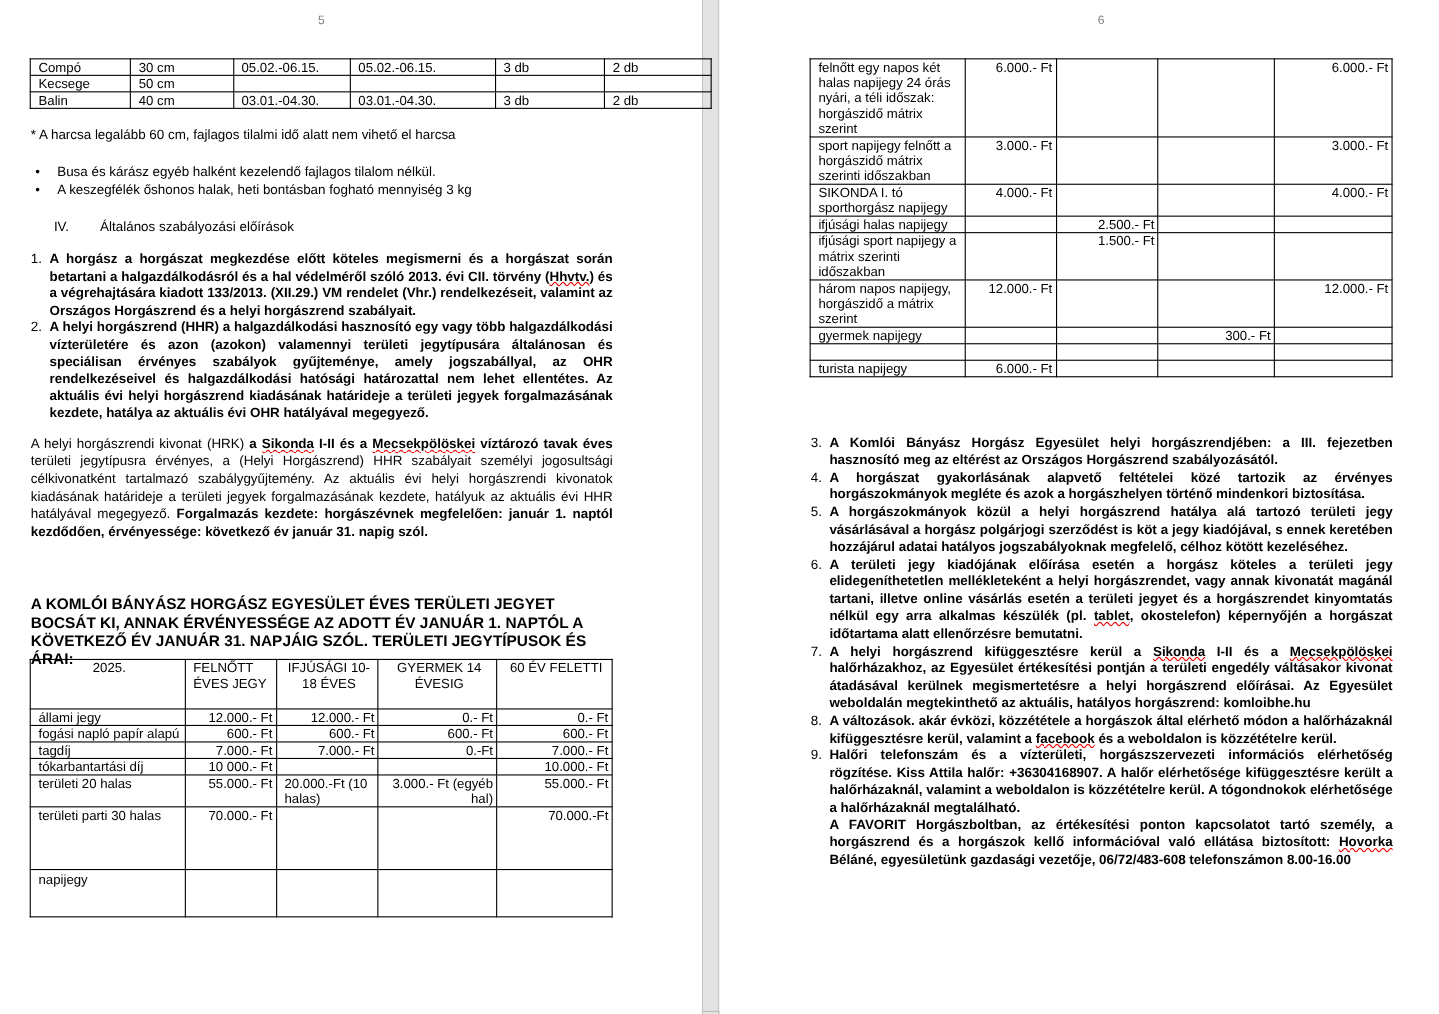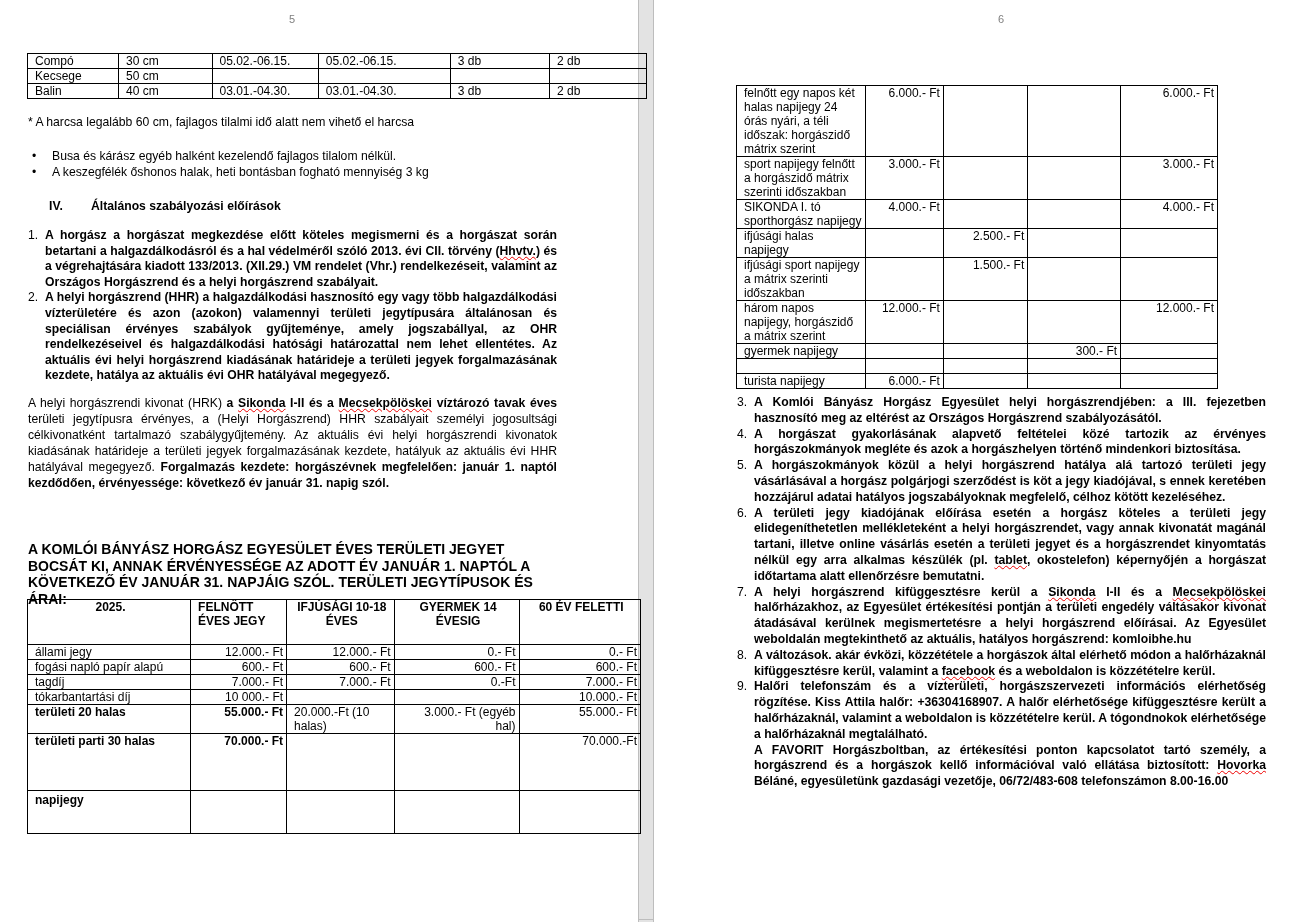--- a/index.html
+++ b/index.html
@@ -9,21 +9,21 @@
   #page-left { left:0; width:638px; }
   #page-right { left:654px; width:654px; }
   .gutter { position:absolute; left:638px; top:0; width:16px; height:922px; background:#e3e3e3;
             border-left:1px solid #bdbdbd; border-right:1px solid #bdbdbd; box-sizing:border-box; }
   .bottom-line { position:absolute; left:0; top:919px; width:1308px; height:1px; background:#bdbdbd; }
   .pnum { position:absolute; top:13px; font-size:11px; color:#808080; }
   table.grid { position:absolute; border-collapse:collapse; font-size:12px; line-height:14px; }
   table.grid td { border:1px solid #000; padding:0 4px 0 7px; vertical-align:top; }
   .r { text-align:right; padding-right:3px !important; }
   .c { text-align:center; }
-  .b { font-weight:bold; }
+  .b { font-weight:normal; }
   .abs { position:absolute; }
   .txt { font-size:12.2px; line-height:16px; }
   .just { text-align:justify; }
   .sq { text-decoration:underline wavy #e00; text-decoration-thickness:1px; }
   ol.num { position:absolute; margin:0; padding:0; list-style:none; font-size:12.2px; line-height:15.6px; font-weight:bold; }
   ol.num li { position:relative; padding-left:17px; text-align:justify; }
   ol.num li .n { position:absolute; left:0; font-weight:normal; }
   .caps { font-size:14px; line-height:16.5px; font-weight:bold; }
 </style>
 </head>
@@ -86,21 +86,21 @@
     <li><span class="n">1.</span><span>A horgász a horgászat megkezdése előtt köteles megismerni és a horgászat során betartani a halgazdálkodásról és a hal védelméről szóló 2013. évi CII. törvény (</span><span class="sq">Hhvtv.</span><span>) és a végrehajtására kiadott 133/2013. (XII.29.) VM rendelet (Vhr.) rendelkezéseit, valamint az Országos Horgászrend és a helyi horgászrend szabályait.</span></li>
     <li><span class="n">2.</span><span>A helyi horgászrend (HHR) a halgazdálkodási hasznosító egy vagy több halgazdálkodási vízterületére és azon (azokon) valamennyi területi jegytípusára általánosan és speciálisan érvényes szabályok gyűjteménye, amely jogszabállyal, az OHR rendelkezéseivel és halgazdálkodási hatósági határozattal nem lehet ellentétes. Az aktuális évi helyi horgászrend kiadásának határideje a területi jegyek forgalmazásának kezdete, hatálya az aktuális évi OHR hatályával megegyező.</span></li>
   </ol>
 
   <div class="abs txt just" style="left:28px; top:395px; width:529px; line-height:16px;">
     <span>A helyi horgászrendi kivonat (HRK) </span><b><span>a </span><span class="sq">Sikonda</span><span> I-II és a </span><span class="sq">Mecsekpölöskei</span><span> víztározó tavak éves</span></b><span> területi jegytípusra érvényes, a (Helyi Horgászrend) HHR szabályait személyi jogosultsági célkivonatként tartalmazó szabálygyűjtemény. Az aktuális évi helyi horgászrendi kivonatok kiadásának határideje a területi jegyek forgalmazásának kezdete, hatályuk az aktuális évi HHR hatályával megegyező. </span><b>Forgalmazás kezdete: horgászévnek megfelelően: január 1. naptól kezdődően, érvényessége: következő év január 31. napig szól.</b>
   </div>
 
   <div class="abs caps" style="left:28px; top:541px; width:530px;">A KOMLÓI BÁNYÁSZ HORGÁSZ EGYESÜLET ÉVES TERÜLETI JEGYET BOCSÁT KI, ANNAK ÉRVÉNYESSÉGE AZ ADOTT ÉV JANUÁR 1. NAPTÓL A KÖVETKEZŐ ÉV JANUÁR 31. NAPJÁIG SZÓL. TERÜLETI JEGYTÍPUSOK ÉS ÁRAI:</div>
 
-  <table class="grid" style="left:27px; top:599px; width:614px;">
+  <table class="grid" style="left:27px; top:599px; width:530px;">
     <colgroup>
         <col style="width:141px">
         <col style="width:83px">
         <col style="width:93px">
         <col style="width:108px">
         <col style="width:105px">
       </colgroup>
     <tbody>
         <tr class="b">
       <td class="c" style="height:44px;">2025.</td>
@@ -158,21 +158,21 @@
       <td></td>
       <td></td>
     </tr>
   </tbody>
     </table>
 </div>
 
 <div class="page" id="page-right">
   <div class="pnum" style="left:344px;">6</div>
 
-  <table class="grid" style="left:82px; top:53px; width:482px;margin-top:32px;">
+  <table class="grid" style="left:82px; top:53px; width:530px;">
     <colgroup>
         <col style="width:141px">
         <col style="width:83px">
         <col style="width:93px">
         <col style="width:106px">
         <col style="width:107px">
       </colgroup>
     <tbody>
         <tr>
       <td>felnőtt egy napos két halas napijegy 24 órás nyári, a téli időszak: horgászidő mátrix szerint</td>

